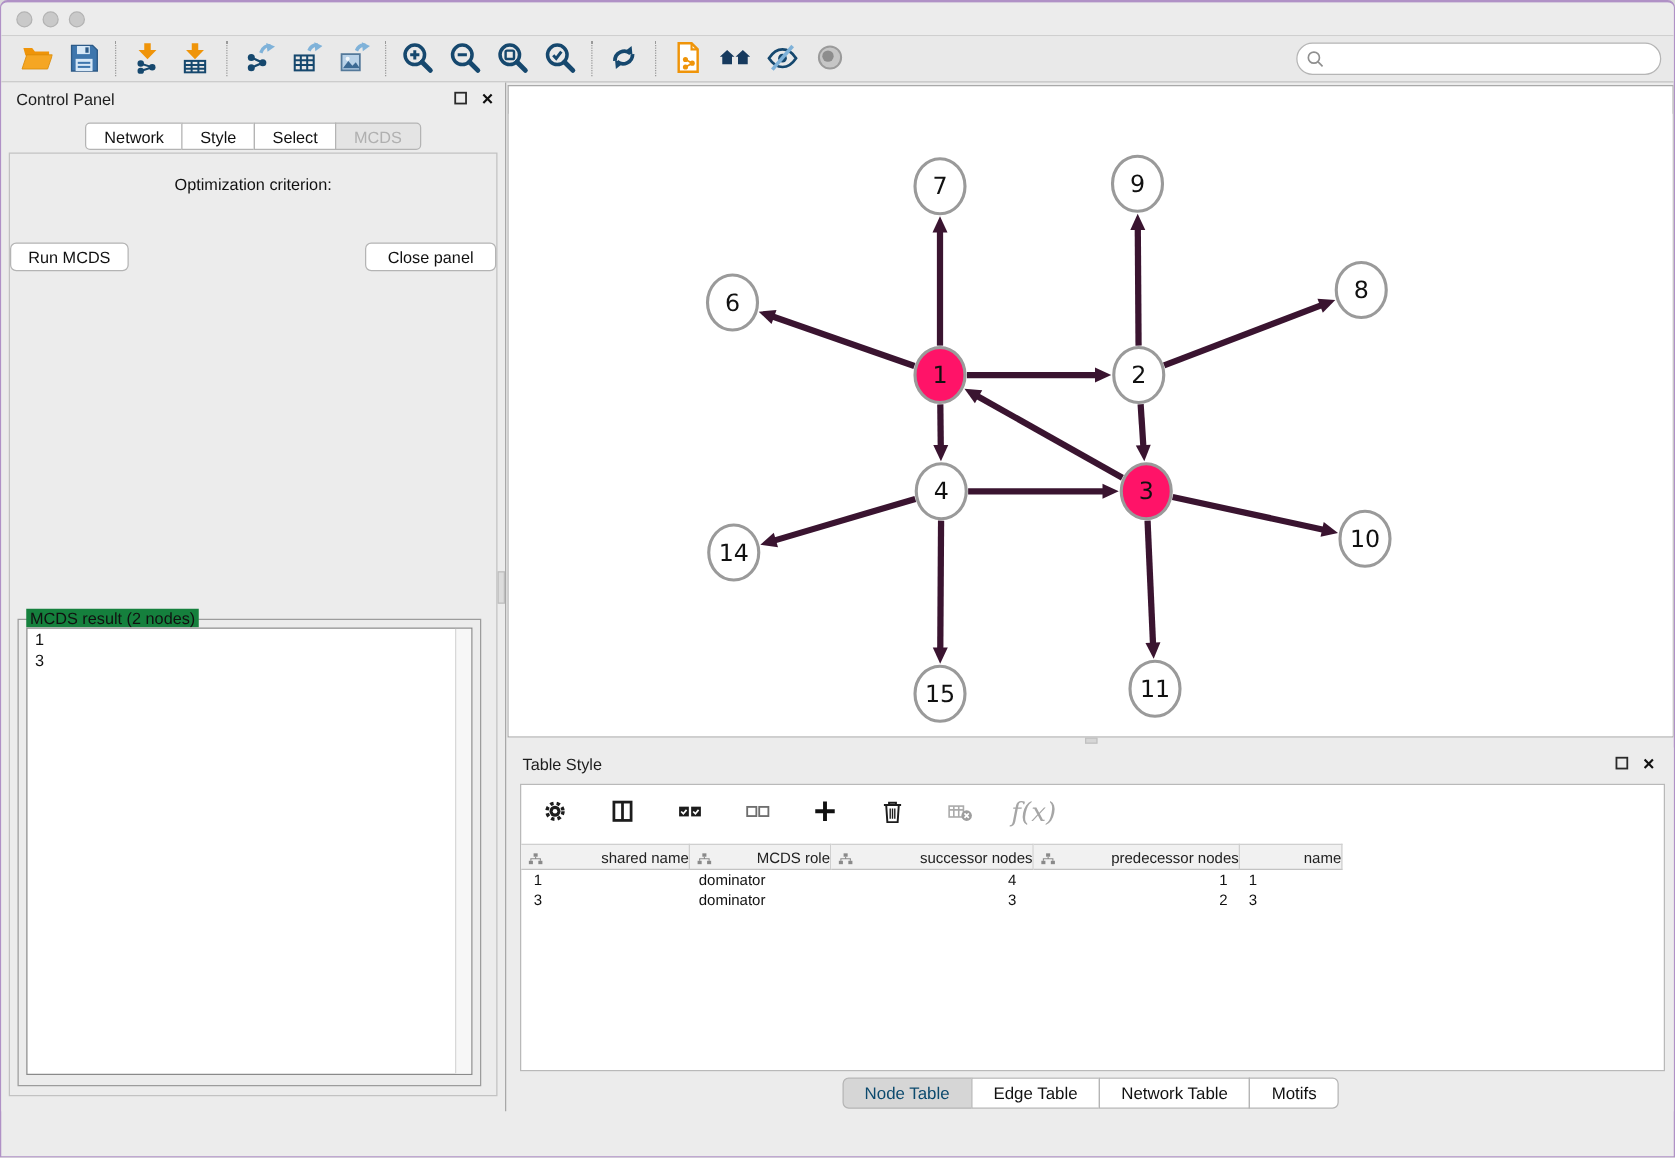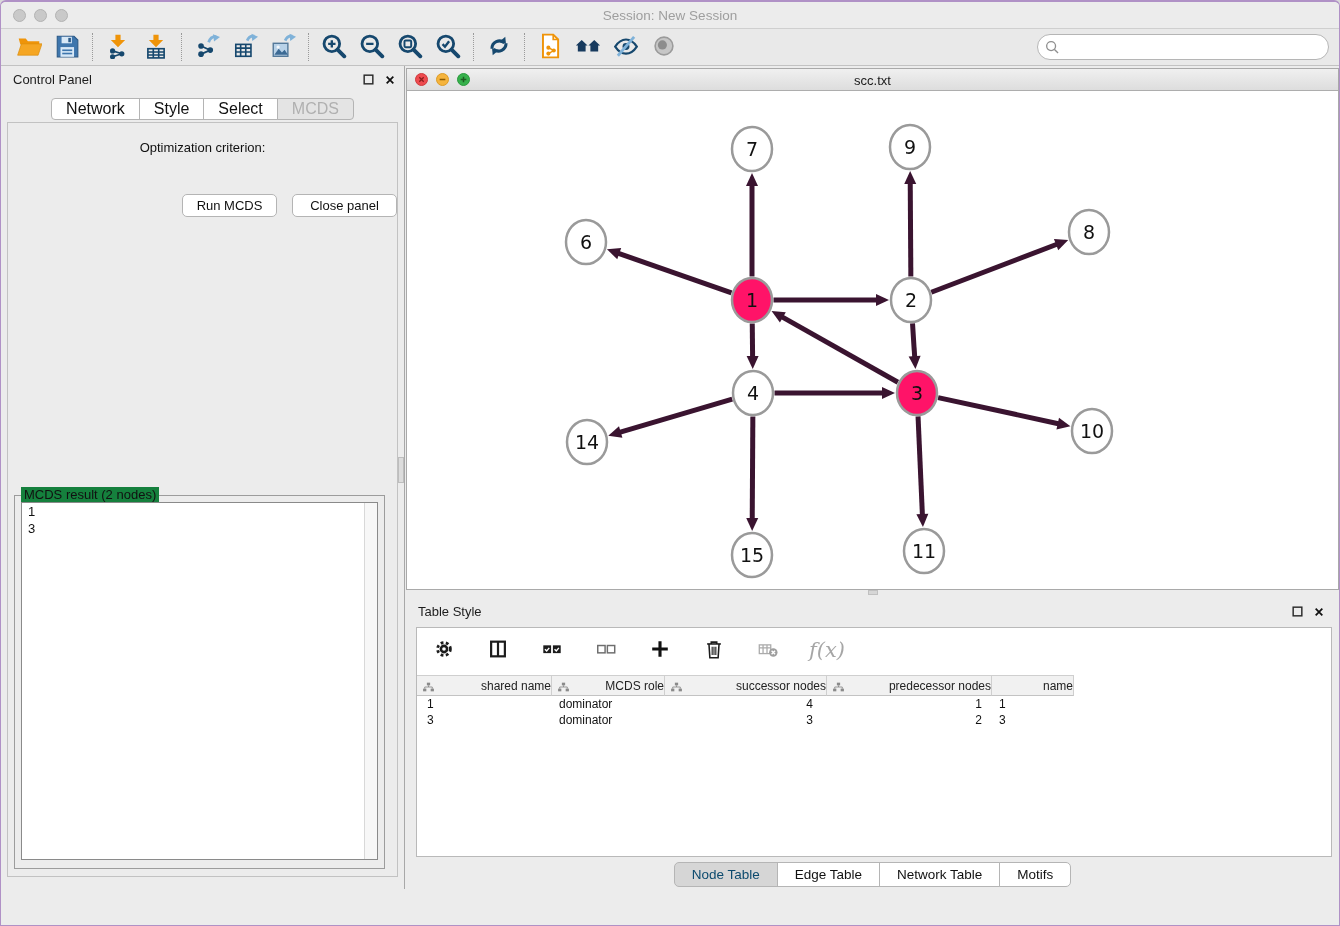--- a/index.html
+++ b/index.html
@@ -29,33 +29,33 @@
                   background:#fff; padding:0 8px 0 26px; font-size:13px; outline:none; }
   .search-glass { position:absolute; left:7px; top:5px; }
 
   
   .control-panel { position:absolute; left:0; top:64px; width:404px; bottom:36px;
                    background:#ececec; border-right:1px solid #a8a8a8; }
   .panel-head { position:absolute; left:0; right:0; top:2px; height:24px; }
   .panel-title { position:absolute; left:12px; top:4px; font-size:13px; color:#1d1d1d; }
   .panel-icons { position:absolute; right:8px; top:4px; display:flex; gap:9px; align-items:center; }
   .cp-tabs { position:absolute; left:0; right:0; top:32px; display:flex; justify-content:center; }
-  .tabbtn { height:22px; padding:0 14px; font-size:16px; background:#fff; color:#111;
+  .tabbtn { height:22px; padding:0 14px; font-size:13px; background:#fff; color:#111;
             border:1px solid #b4b4b4; margin-left:-1px; cursor:default; }
   .tabbtn:first-child { border-radius:4px 0 0 4px; margin-left:0; }
   .tabbtn:last-child { border-radius:0 4px 4px 0; }
   .tabbtn.active { background:#e4e4e4; color:#b0b0b0; }
   .cp-body { position:absolute; left:6px; right:6px; top:56px; bottom:12px;
              border:1px solid #c2c2c2; background:#ececec; }
   .opt-label { position:absolute; left:0; right:0; top:17px; text-align:center; font-size:13px; color:#111; }
   .criterion { position:absolute; left:38px; right:38px; top:38px; height:23px; background:#fff;
                border:1px solid #b0b0b0; border-radius:5px; font-size:13px; color:#111;
                display:flex; align-items:center; padding:0 22px 0 10px; cursor:default; }
   .criterion .stepper { position:absolute; right:6px; top:3px; }
-  .btn-row { position:absolute; left:0; right:0; top:71px; display:flex; justify-content:flex-end; gap:15px; }
+  .btn-row { position:absolute; left:0; right:0; top:71px; display:flex; justify-content:space-between; gap:15px; }
   .mac-btn { height:23px; background:#fff; border:1px solid #b4b4b4; border-radius:5px;
              font-size:13px; color:#111; cursor:default; font-family:"Liberation Sans",sans-serif; }
   .run-btn { width:95px; } .close-btn { width:105px; }
   .mcds-fieldset { position:absolute; left:6px; right:12px; top:372px; bottom:7px;
                    border:1px solid #9c9c9c; }
   .mcds-legend { position:absolute; left:6px; top:-9px; background:#15803d; padding:0 3px;
                  font-size:13px; color:#111; }
   .mcds-list { position:absolute; left:6px; right:6px; top:6px; bottom:8px; background:#fff;
                border:1px solid #8a8a8a; overflow:hidden; }
   .mcds-item { font-size:13px; color:#111; padding:1px 0 0 6px; line-height:16px; }
@@ -124,21 +124,20 @@
 </style>
 </head>
 <body>
 
 <div class="app">
 
   <div class="titlebar">
     <span class="tl r1"></span>
     <span class="tl r2"></span>
     <span class="tl r3"></span>
-    <div class="win-title">Session: New Session</div>
   </div>
 
   <div class="toolbar">
     <div id="main-toolbar-groups" style="display:flex;align-items:center;">
         <span class="tgroup">
           <button class="tbtn">
             <span><svg viewBox="0 0 24 24" width="26" height="26">
                 <path d="M2.5 5h6.5l2 2.5h10.5v3H4z" fill="#ef9409"></path>
                 <path d="M1.5 20.5L5 10h19l-3.6 10.5z" fill="#f5a623" stroke="#d98a06" stroke-width="0.6"></path>
               </svg></span>
@@ -334,38 +333,20 @@
         </div>
       </div>
     </div>
   </div>
 
   <div class="v-split-handle"></div>
 
   <div class="right-area">
 
     <div class="net-window">
-      <div class="net-titlebar">
-        <span class="ntl red">
-            <svg viewBox="0 0 14 14" width="11" height="11">
-              <path d="M4.2 4.2l5.6 5.6M9.8 4.2l-5.6 5.6" stroke="#8c1e1e" stroke-width="1.7"></path>
-            </svg>
-          </span>
-        <span class="ntl yellow">
-            <svg viewBox="0 0 14 14" width="11" height="11">
-              <path d="M3.4 7h7.2" stroke="#8c5a00" stroke-width="1.9"></path>
-            </svg>
-          </span>
-        <span class="ntl green">
-            <svg viewBox="0 0 14 14" width="11" height="11">
-              <path d="M7 3.4v7.2M3.4 7h7.2" stroke="#1e5c22" stroke-width="1.9"></path>
-            </svg>
-          </span>
-        <div class="net-title">scc.txt</div>
-      </div>
       <div class="net-canvas">
         <svg id="graph-svg" width="933" height="500" viewBox="0 0 933 500">
             <line x1="345" y1="185.5" x2="345" y2="92" stroke="#3a1430" stroke-width="5"></line>
             <polygon points="345,82 351,95 339,95" fill="#3a1430"></polygon>
             <line x1="324.5224173109916" y1="201.84518195203322" x2="209.38995588127247" y2="161.61817735610725" stroke="#3a1430" stroke-width="5"></line>
             <polygon points="199.94960046006855,158.319739919783 214.20112496942824,156.94349533428218 210.2430000458391,168.2719218397269" fill="#3a1430"></polygon>
             <line x1="366.5" y1="209" x2="472" y2="209" stroke="#3a1430" stroke-width="5"></line>
             <polygon points="482,209 469,215 469,203" fill="#3a1430"></polygon>
             <line x1="345.25267069405925" y1="232.49837454751125" x2="345.634432606521" y2="268.0022324064475" stroke="#3a1430" stroke-width="5"></line>
             <polygon points="345.74195327263504,278.00165435505824 339.6025232375203,265.0669182215327 351.6018295758532,264.9378934221958" fill="#3a1430"></polygon>

